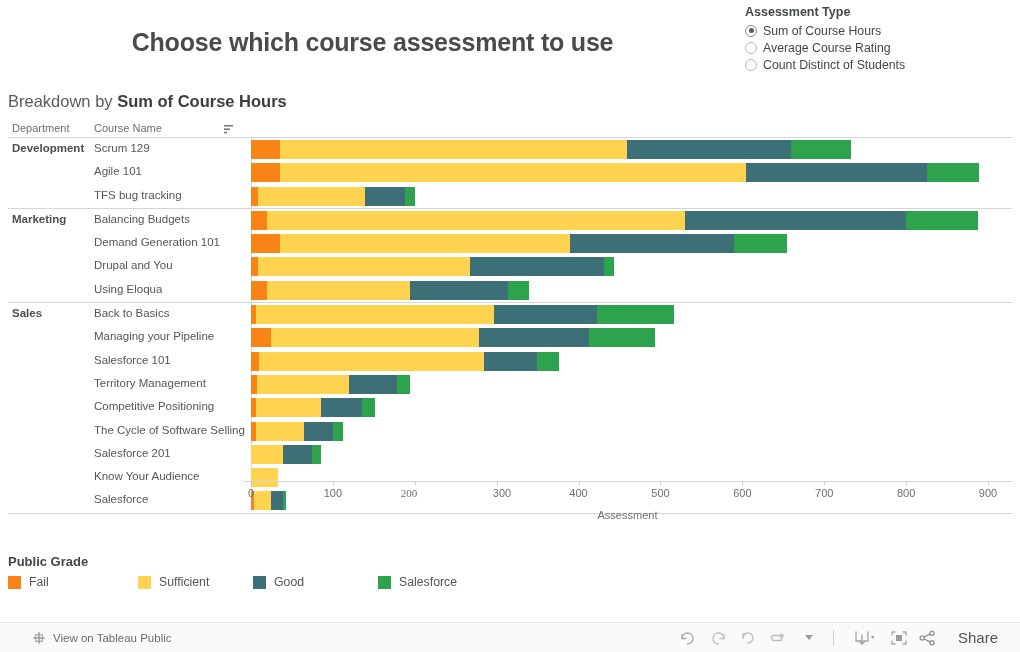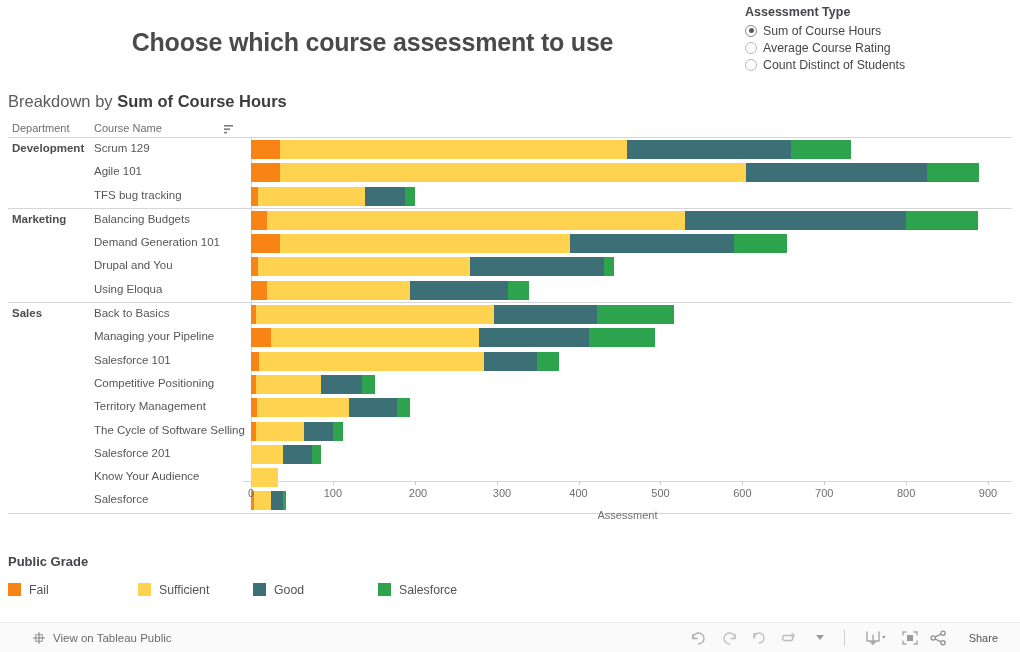--- a/index.html
+++ b/index.html
@@ -199,22 +199,22 @@
     color: #444649;
     margin-bottom: 6px;
   }
   .legend-items {
     position: relative;
     height: 18px;
   }
   .legend-item {
     position: absolute;
     display: flex;
-    align-items: flex-start;
-    top: 8px;
+    align-items: flex-end;
+    top: 0;
   }
   .legend-swatch {
     width: 13px; height: 13px;
     margin-right: 8px;
     flex: 0 0 auto;
   }
   .legend-label {
     font-size: 12.3px;
     color: #545454;
     white-space: nowrap;
@@ -261,21 +261,21 @@
     background: #d0d0d0;
     margin: 0 10px;
   }
   .tb-share {
     display: flex;
     align-items: center;
     cursor: pointer;
     margin-left: 4px;
   }
   .tb-share .tb-text {
-    font-size: 11px;
+    font-size: 15px;
     color: #555;
     margin-left: 20px;
     font-weight: normal;
   }
   .caret {
     width: 0; height: 0;
     border-left: 4px solid transparent;
     border-right: 4px solid transparent;
     border-top: 5px solid #9a9a9a;
     margin-left: 3px;
@@ -417,35 +417,35 @@
           <div class="row">
             <span class="row-name">Salesforce 101</span>
             <div class="bar">
               <div class="seg" style="width: 8.18889px; background: rgb(249, 132, 22);"></div>
               <div class="seg" style="width: 224.376px; background: rgb(255, 210, 79);"></div>
               <div class="seg" style="width: 53.2278px; background: rgb(60, 112, 118);"></div>
               <div class="seg" style="width: 22.11px; background: rgb(46, 163, 77);"></div>
             </div>
           </div>
           <div class="row">
+            <span class="row-name">Territory Management</span>
+            <div class="bar">
+              <div class="seg" style="width: 5.73222px; background: rgb(249, 132, 22);"></div>
+              <div class="seg" style="width: 92.5344px; background: rgb(255, 210, 79);"></div>
+              <div class="seg" style="width: 47.4956px; background: rgb(60, 112, 118);"></div>
+              <div class="seg" style="width: 13.1022px; background: rgb(46, 163, 77);"></div>
+            </div>
+          </div>
+          <div class="row">
             <span class="row-name">Competitive Positioning</span>
             <div class="bar">
               <div class="seg" style="width: 4.91333px; background: rgb(249, 132, 22);"></div>
               <div class="seg" style="width: 65.5111px; background: rgb(255, 210, 79);"></div>
               <div class="seg" style="width: 40.9444px; background: rgb(60, 112, 118);"></div>
               <div class="seg" style="width: 12.2833px; background: rgb(46, 163, 77);"></div>
-            </div>
-          </div>
-          <div class="row">
-            <span class="row-name">Territory Management</span>
-            <div class="bar">
-              <div class="seg" style="width: 5.73222px; background: rgb(249, 132, 22);"></div>
-              <div class="seg" style="width: 92.5344px; background: rgb(255, 210, 79);"></div>
-              <div class="seg" style="width: 47.4956px; background: rgb(60, 112, 118);"></div>
-              <div class="seg" style="width: 13.1022px; background: rgb(46, 163, 77);"></div>
             </div>
           </div>
           <div class="row">
             <span class="row-name">The Cycle of Software Selling</span>
             <div class="bar">
               <div class="seg" style="width: 4.91333px; background: rgb(249, 132, 22);"></div>
               <div class="seg" style="width: 48.3144px; background: rgb(255, 210, 79);"></div>
               <div class="seg" style="width: 28.6611px; background: rgb(60, 112, 118);"></div>
               <div class="seg" style="width: 9.82667px; background: rgb(46, 163, 77);"></div>
             </div>
@@ -478,21 +478,21 @@
   </div>
 
   <div class="axis">
     <div class="axis-line"></div>
     <div id="ticks">
         <div class="tick" style="left: 243px;"></div>
         <div class="tick-lab" style="left: 243px;">0</div>
         <div class="tick" style="left: 324.889px;"></div>
         <div class="tick-lab" style="left: 324.889px;">100</div>
         <div class="tick" style="left: 406.778px;"></div>
-        <div class="tick-lab" style="left: 410px;">200</div>
+        <div class="tick-lab" style="left: 401px; font-family: Liberation Serif, serif;">200</div>
         <div class="tick" style="left: 488.667px;"></div>
         <div class="tick-lab" style="left: 494px;">300</div>
         <div class="tick" style="left: 570.556px;"></div>
         <div class="tick-lab" style="left: 570.556px;">400</div>
         <div class="tick" style="left: 652.444px;"></div>
         <div class="tick-lab" style="left: 652.444px;">500</div>
         <div class="tick" style="left: 734.333px;"></div>
         <div class="tick-lab" style="left: 734.333px;">600</div>
         <div class="tick" style="left: 816.222px;"></div>
         <div class="tick-lab" style="left: 816.222px;">700</div>

